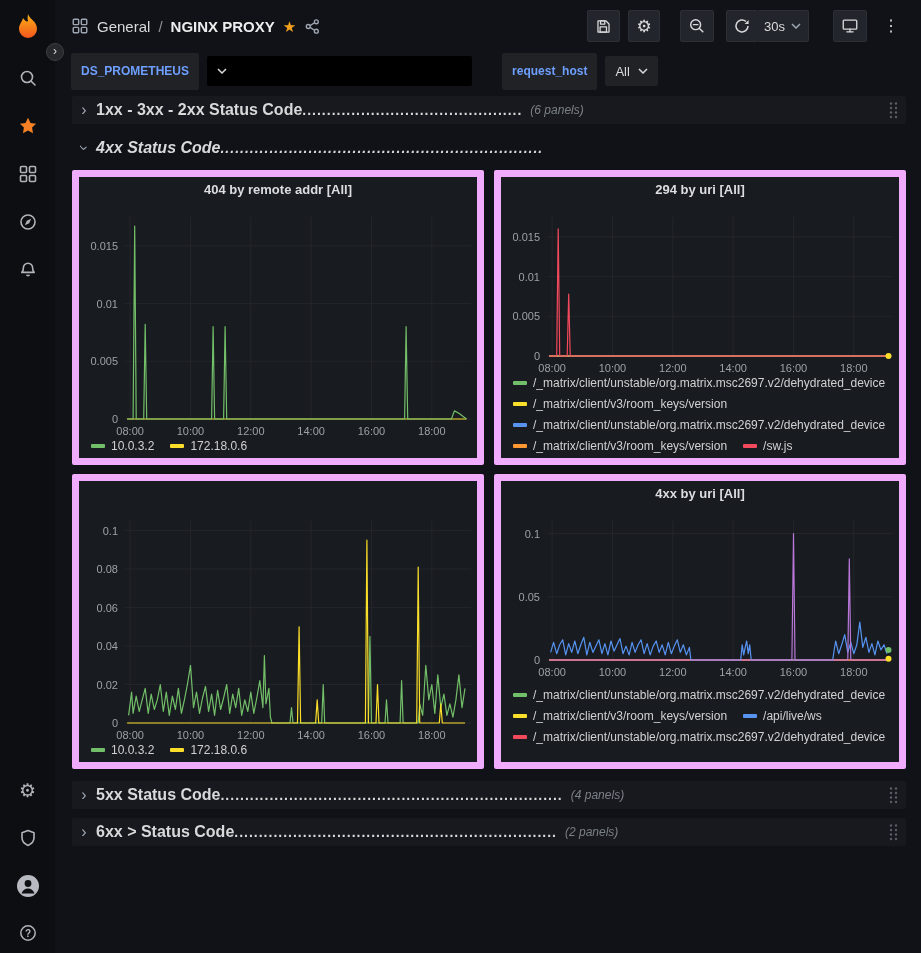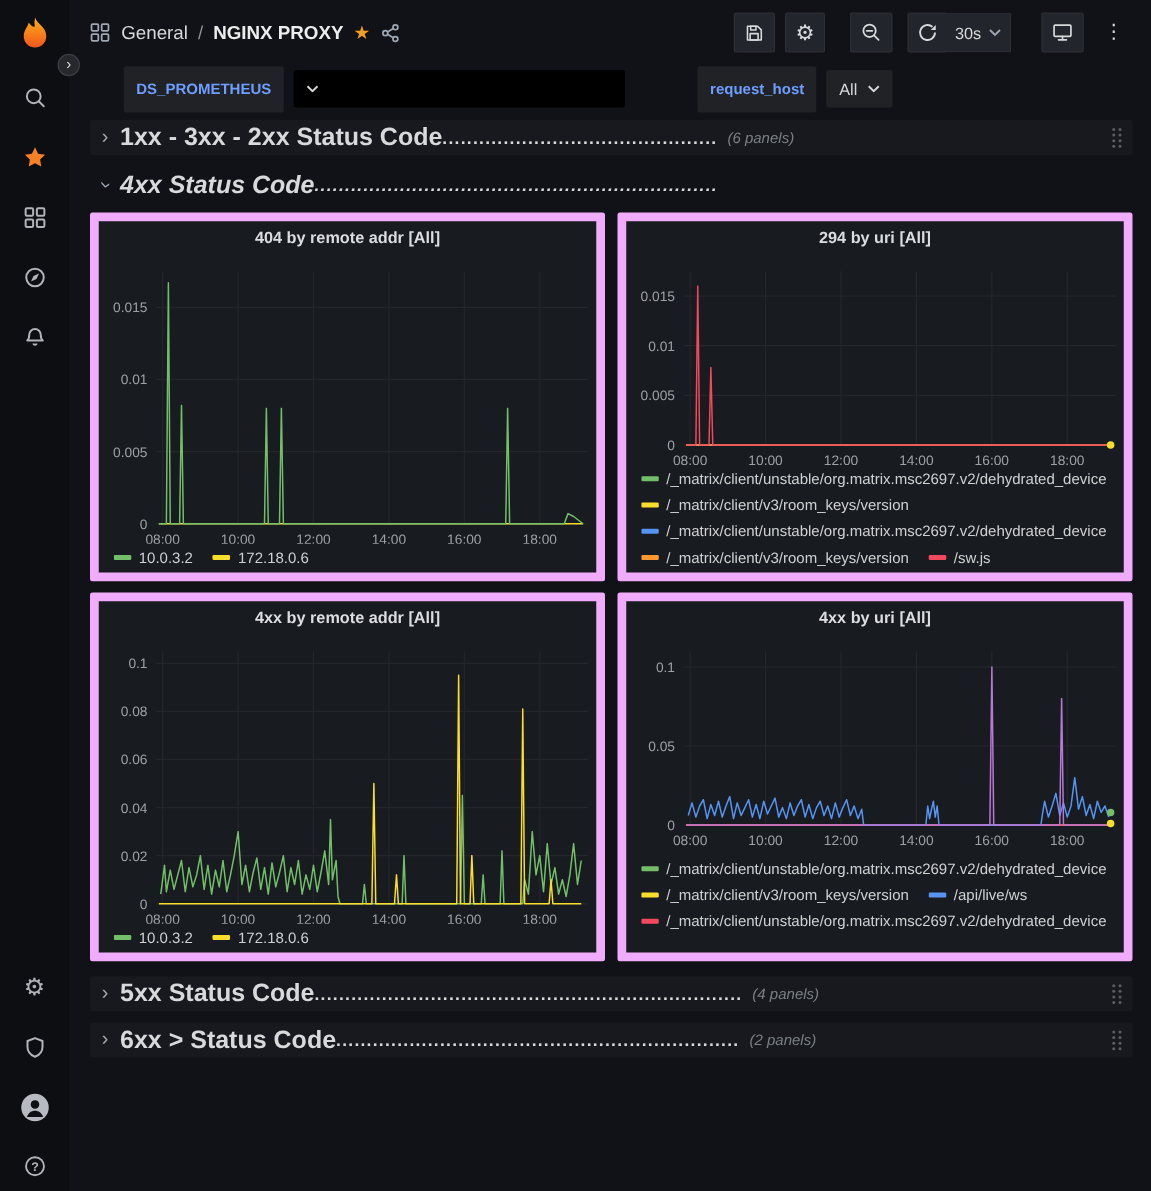--- a/index.html
+++ b/index.html
@@ -24,32 +24,32 @@
   .tb-btn { height:32px; min-width:32px; display:flex; align-items:center; justify-content:center; gap:6px;
             background:#22252b; border:1px solid #2c2f36; border-radius:2px; color:#d8d9da; padding:0 7px; font-size:13px; }
   .tb-btn.plain { background:none; border:none; }
   .tz-chip { background:#3e434c; color:#c7c8c9; font-size:11px; padding:1px 5px; border-radius:2px; }
   .joined { margin-left:-9px; border-left:none; }
   .icon { display:flex; align-items:center; justify-content:center; }
   .glyph { line-height:1; }
 
   .subheader { position:absolute; left:55px; top:52px; right:0; height:38px; display:flex; align-items:center; padding:0 16px; gap:8px; }
   .var-label { height:37px; display:flex; align-items:center; padding:0 10px; background:#202226; border-radius:2px;
-               font-size:12px; font-weight:bold; color:#6e9fff;margin-left:28px; }
+               font-size:12px; font-weight:bold; color:#6e9fff; }
   .var-value { height:30px; display:flex; align-items:center; padding:0 10px; border-radius:2px; font-size:13px; }
   .ds-value { width:265px; background:#000; }
   .host-value { background:#202226; color:#d8d9da; gap:8px; }
   .gap { width:14px; }
 
   .content { position:absolute; left:55px; top:90px; right:0; bottom:0; padding:6px 15px 0 17px; overflow:hidden; }
   .row-strip { height:28px; display:flex; align-items:center; padding:0 8px 0 4px; border-radius:2px; }
   .row-strip.collapsed { background:#17191e; }
   .row-chevron { color:#9fa7b3; font-size:16px; width:16px; text-align:center; }
   .rot90 { display:inline-block; transform:rotate(90deg); }
-  .row-title { font-weight:bold; font-size:20px; white-space:nowrap; margin-left:4px; }
+  .row-title { font-weight:bold; font-size:16px; white-space:nowrap; margin-left:4px; }
   .row-leader { font-weight:bold; font-size:14px; letter-spacing:1px; white-space:nowrap; overflow:hidden; }
   .row-count { font-style:italic; color:#7b8087; font-size:12px; margin-left:8px; white-space:nowrap; }
   .row-handle { margin-left:auto; display:flex; }
 
   .m-b10 { margin-bottom:10px; } .m-b8 { margin-bottom:8px;font-style:italic; } .m-b12 { margin-bottom:12px; } .m-b9 { margin-bottom:9px; }
 
   .grid { display:grid; grid-template-columns:412px 412px; gap:9px 10px; }
   .panel { width:412px; height:295px; background:#181b1f; border:7px solid #f0abfc; border-radius:2px; position:relative; overflow:hidden; }
   .panel-title { height:26px; line-height:26px; text-align:center; font-size:13px; font-weight:bold; color:#dcdde1; }
   .chart-wrap { position:absolute; top:26px; left:2px; right:2px; bottom:2px; display:flex; flex-direction:column; }
@@ -376,21 +376,20 @@
                 </span>
                 <span class="legend-item">
                   <span class="legend-marker" style="background: rgb(242, 73, 92);"></span>
                   <span>/sw.js</span>
                 </span>
               </div>
             </div>
           </div>
       </section>
       <section class="panel">
-        <div class="panel-title">4xx by remote addr [All]</div>
         <div class="chart-wrap">
             <svg width="406" height="240" class="chart">
               <line x1="49.128160418483" y1="14" x2="49.128160418483" y2="216" stroke="#24262c"></line>
               <text x="49.128160418483" y="232" fill="#9da2a8" font-size="11" text-anchor="middle">08:00</text>
               <line x1="109.45945945945945" y1="14" x2="109.45945945945945" y2="216" stroke="#24262c"></line>
               <text x="109.45945945945945" y="232" fill="#9da2a8" font-size="11" text-anchor="middle">10:00</text>
               <line x1="169.7907585004359" y1="14" x2="169.7907585004359" y2="216" stroke="#24262c"></line>
               <text x="169.7907585004359" y="232" fill="#9da2a8" font-size="11" text-anchor="middle">12:00</text>
               <line x1="230.12205754141237" y1="14" x2="230.12205754141237" y2="216" stroke="#24262c"></line>
               <text x="230.12205754141237" y="232" fill="#9da2a8" font-size="11" text-anchor="middle">14:00</text>

